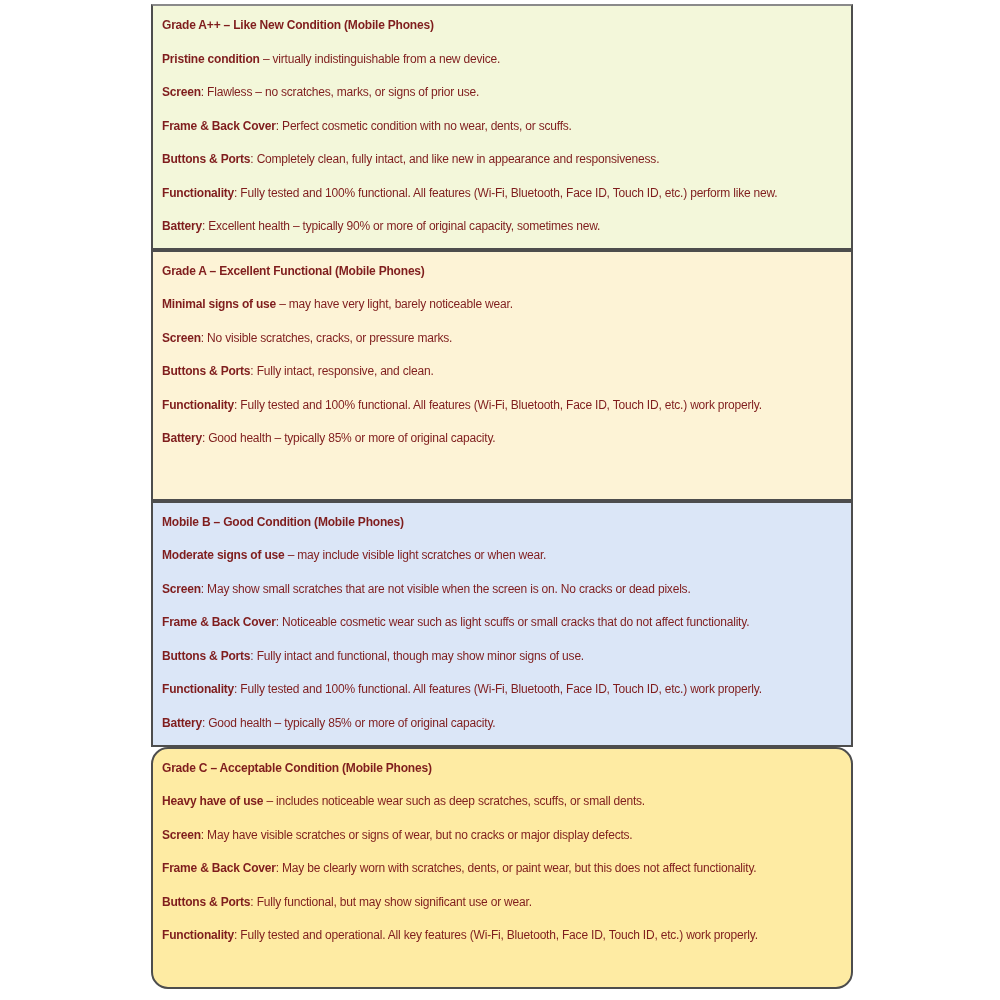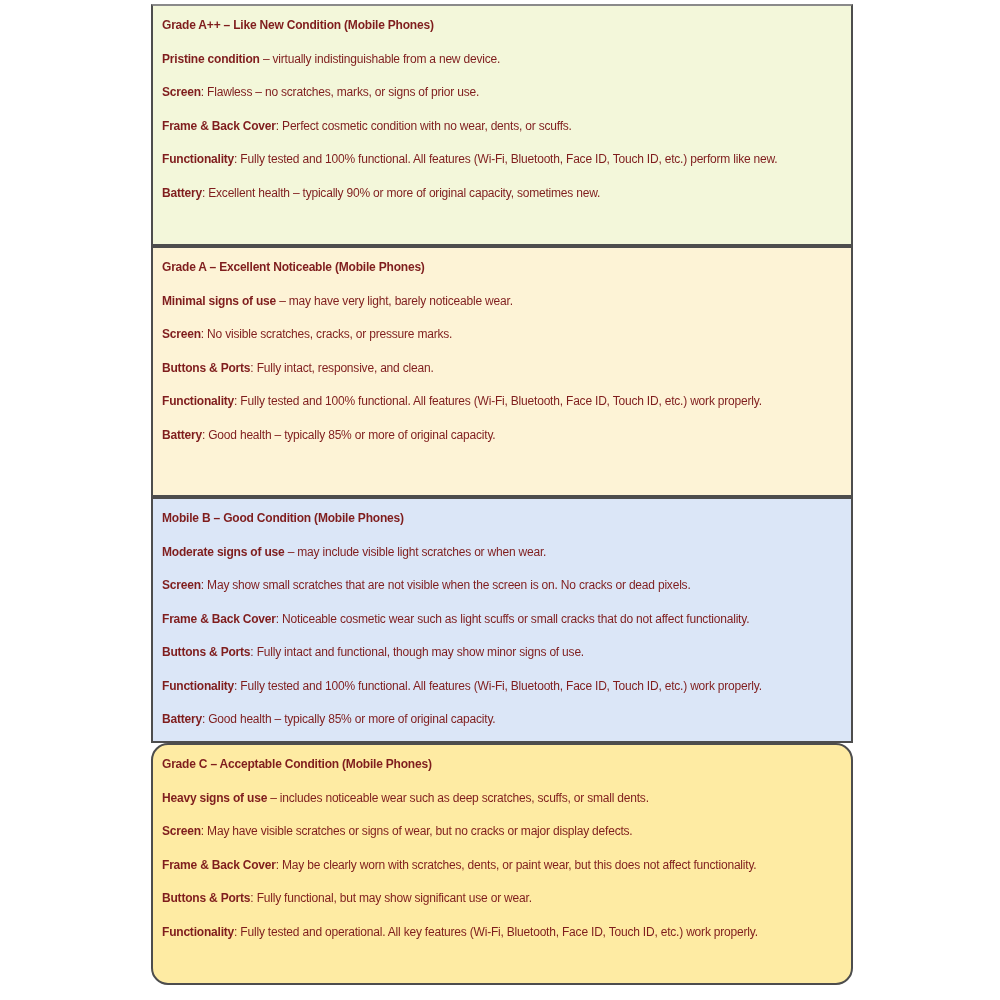--- a/index.html
+++ b/index.html
@@ -37,41 +37,42 @@
 </style>
 </head>
 <body>
 
 <div id="doc">
     <section class="section" style="background: rgb(243, 247, 218);">
       <p class="line title">Grade A++ – Like New Condition (Mobile Phones)</p>
       <p class="line"><strong class="label">Pristine condition</strong><span> – </span><span>virtually indistinguishable from a new device.</span></p>
       <p class="line"><strong class="label">Screen</strong><span>: </span><span>Flawless – no scratches, marks, or signs of prior use.</span></p>
       <p class="line"><strong class="label">Frame &amp; Back Cover</strong><span>: </span><span>Perfect cosmetic condition with no wear, dents, or scuffs.</span></p>
+      <p class="line"><strong class="label">Buttons &amp; Ports</strong><span>: </span><span>Completely clean, fully intact, and like new in appearance and responsiveness.</span></p>
       <p class="line"><strong class="label">Functionality</strong><span>: </span><span>Fully tested and 100% functional. All features (Wi-Fi, Bluetooth, Face ID, Touch ID, etc.) perform like new.</span></p>
       <p class="line"><strong class="label">Battery</strong><span>: </span><span>Excellent health – typically 90% or more of original capacity, sometimes new.</span></p>
     </section>
     <section class="section" style="background: rgb(253, 243, 214);">
-      <p class="line title">Grade A – Excellent Noticeable (Mobile Phones)</p>
+      <p class="line title">Grade A – Excellent Functional (Mobile Phones)</p>
       <p class="line"><strong class="label">Minimal signs of use</strong><span> – </span><span>may have very light, barely noticeable wear.</span></p>
       <p class="line"><strong class="label">Screen</strong><span>: </span><span>No visible scratches, cracks, or pressure marks.</span></p>
       <p class="line"><strong class="label">Buttons &amp; Ports</strong><span>: </span><span>Fully intact, responsive, and clean.</span></p>
       <p class="line"><strong class="label">Functionality</strong><span>: </span><span>Fully tested and 100% functional. All features (Wi-Fi, Bluetooth, Face ID, Touch ID, etc.) work properly.</span></p>
       <p class="line"><strong class="label">Battery</strong><span>: </span><span>Good health – typically 85% or more of original capacity.</span></p>
     </section>
     <section class="section" style="background: rgb(219, 230, 247);">
       <p class="line title">Mobile B – Good Condition (Mobile Phones)</p>
       <p class="line"><strong class="label">Moderate signs of use</strong><span> – </span><span>may include visible light scratches or when wear.</span></p>
       <p class="line"><strong class="label">Screen</strong><span>: </span><span>May show small scratches that are not visible when the screen is on. No cracks or dead pixels.</span></p>
       <p class="line"><strong class="label">Frame &amp; Back Cover</strong><span>: </span><span>Noticeable cosmetic wear such as light scuffs or small cracks that do not affect functionality.</span></p>
       <p class="line"><strong class="label">Buttons &amp; Ports</strong><span>: </span><span>Fully intact and functional, though may show minor signs of use.</span></p>
       <p class="line"><strong class="label">Functionality</strong><span>: </span><span>Fully tested and 100% functional. All features (Wi-Fi, Bluetooth, Face ID, Touch ID, etc.) work properly.</span></p>
       <p class="line"><strong class="label">Battery</strong><span>: </span><span>Good health – typically 85% or more of original capacity.</span></p>
     </section>
     <section class="section" style="background: rgb(254, 235, 163); border-radius: 17px;">
       <p class="line title">Grade C – Acceptable Condition (Mobile Phones)</p>
-      <p class="line"><strong class="label">Heavy signs of use</strong><span> – </span><span>includes noticeable wear such as deep scratches, scuffs, or small dents.</span></p>
+      <p class="line"><strong class="label">Heavy have of use</strong><span> – </span><span>includes noticeable wear such as deep scratches, scuffs, or small dents.</span></p>
       <p class="line"><strong class="label">Screen</strong><span>: </span><span>May have visible scratches or signs of wear, but no cracks or major display defects.</span></p>
       <p class="line"><strong class="label">Frame &amp; Back Cover</strong><span>: </span><span>May be clearly worn with scratches, dents, or paint wear, but this does not affect functionality.</span></p>
       <p class="line"><strong class="label">Buttons &amp; Ports</strong><span>: </span><span>Fully functional, but may show significant use or wear.</span></p>
       <p class="line"><strong class="label">Functionality</strong><span>: </span><span>Fully tested and operational. All key features (Wi-Fi, Bluetooth, Face ID, Touch ID, etc.) work properly.</span></p>
     </section>
   </div>
 
 </body></html>

